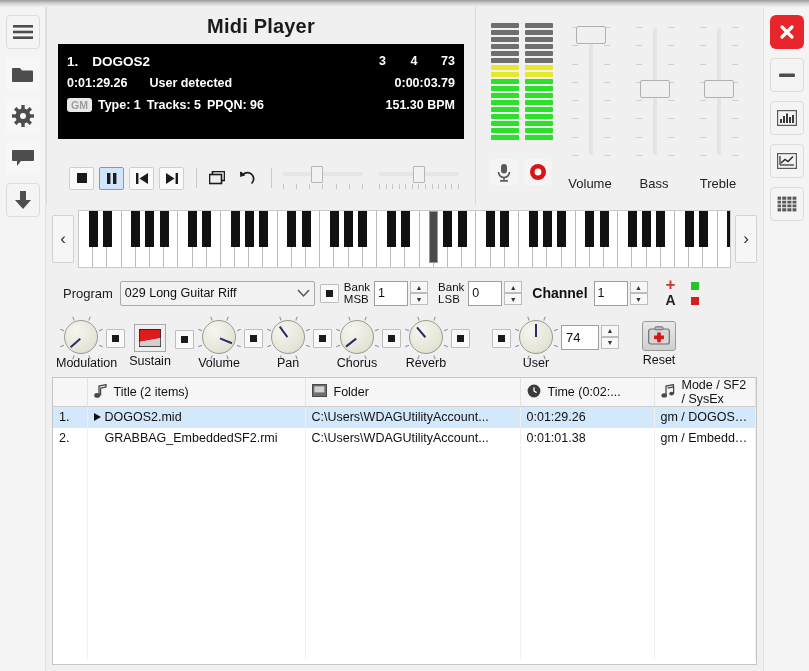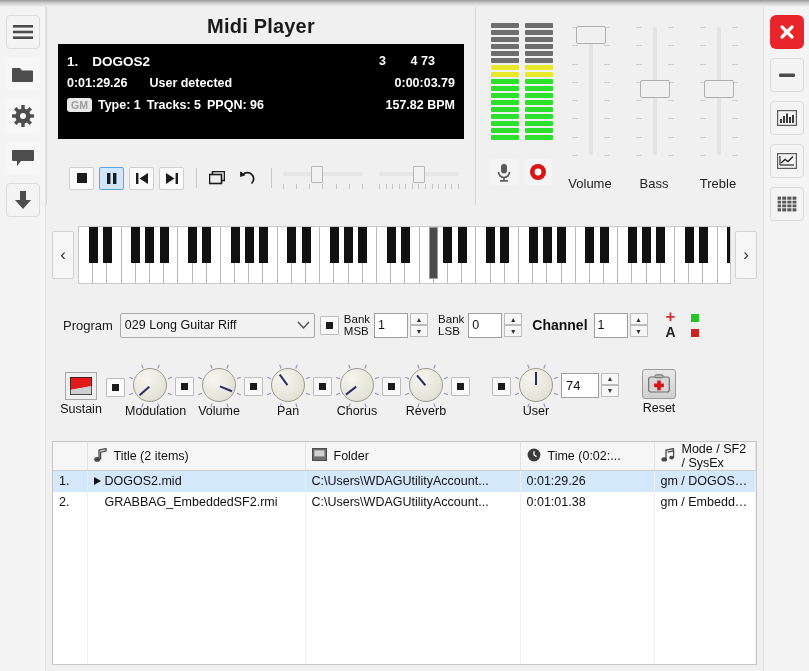--- a/index.html
+++ b/index.html
@@ -40,21 +40,21 @@
     width:34px; height:34px; border-radius:4px;
     display:flex; align-items:center; justify-content:center;
     background:#f7f7f7; cursor:pointer;
   }
   .sidebtn.framed { border:1px solid #dcdcdc; background:#f4f4f4; }
   .sidebtn.close { background:#e8252a; border-radius:6px; }
   .sidebtn svg { display:block; }
 
   .center {
     flex:1; display:flex; flex-direction:column;
-    background:#f0f0f0; position:relative;gap:16px;
+    background:#f0f0f0; position:relative;
   }
 
   
   .topsec { display:flex; height:198px; }
   .playerpane {
     width:430px; position:relative;
     border-left:1px solid #d9d9d9; border-right:1px solid #d9d9d9;
     background:#f0f0f0;
   }
   .apptitle {
@@ -66,21 +66,21 @@
     padding:6px 9px 0 9px; color:#fff;
     font-size:12.5px; font-weight:bold;
     position:relative;
   }
   .lcdrow { display:flex; align-items:center; height:22px; }
   .lcd .lft { flex:1; display:flex; align-items:center; gap:6px; white-space:nowrap; }
   .lcd .rgt { margin-left:auto; white-space:nowrap; }
   .lcd .num { display:inline-block; }
   .lcd .n1 { width:22px; text-align:right; }
   .lcd .n2 { width:28px; text-align:right; }
-  .lcd .n3 { width:34px; }
+  .lcd .n3 { width:34px; text-align:right; }
   .badge {
     display:inline-block; background:#e9e9e9; color:#111;
     border-radius:3px; font-size:10.5px; font-weight:bold;
     padding:1px 4px; line-height:12px; min-width:22px; text-align:center;
   }
   .badge.dim { color:#9d9d9d; }
   .lcd .track { font-size:13.5px; }
   .lcd .idx { margin-right:8px; }
 
   .transport {
@@ -359,21 +359,21 @@
             </div>
             <div class="rgt">0:00:03.79</div>
           </div>
           <div class="lcdrow">
             <div class="lft">
               <span class="badge dim">GM</span>
               <span>Type: 1</span>
               <span>Tracks: 5</span>
               <span>PPQN: 96</span>
             </div>
-            <div class="rgt">157.82 BPM</div>
+            <div class="rgt">151.30 BPM</div>
           </div>
         </div>
 
         <div class="transport">
           <div class="tbtn">
             <svg width="10" height="10">
                 <rect width="10" height="10" fill="#1b1b1b"></rect>
               </svg>
           </div>
           <div class="tbtn active">
@@ -718,49 +718,49 @@
       </div>
       <div class="dots">
         <i id="ledG" style="background: rgb(37, 196, 37);"></i>
         <i id="ledR" style="background: rgb(208, 32, 32);"></i>
       </div>
     </div>
 
     <div class="knobrow" id="knobrow">
         <div class="knobgrp">
           <div class="knobcell">
-            <div class="sustainbox">
-              <svg width="22" height="18" viewBox="0 0 22 18">
-                <path d="M0 0 H22 V9 L0 13 Z" fill="#e01b1b"></path>
-                <path d="M0 13 L22 9 V18 H0 Z" fill="#cfcfcf"></path>
-                <path d="M0 0 H22 V18 H0 Z" fill="none" stroke="#1b1b1b" stroke-width="1.3"></path>
-              </svg>
-            </div>
-            <div class="knoblabel">Sustain</div>
-          </div>
-          <div class="minisq">
-            <i></i>
-          </div>
-        </div>
-        <div class="knobgrp">
-          <div class="knobcell">
             <div class="knob">
               <div class="rays">
                 <i style="transform:rotate(22.5deg)"></i>
                 <i style="transform:rotate(67.5deg)"></i>
                 <i style="transform:rotate(112.5deg)"></i>
                 <i style="transform:rotate(157.5deg)"></i>
                 <i style="transform:rotate(202.5deg)"></i>
                 <i style="transform:rotate(247.5deg)"></i>
                 <i style="transform:rotate(292.5deg)"></i>
                 <i style="transform:rotate(337.5deg)"></i>
               </div>
               <div class="ind" style="transform:rotate(-132deg)"></div>
             </div>
             <div class="knoblabel">Modulation</div>
+          </div>
+          <div class="minisq">
+            <i></i>
+          </div>
+        </div>
+        <div class="knobgrp">
+          <div class="knobcell">
+            <div class="sustainbox">
+              <svg width="22" height="18" viewBox="0 0 22 18">
+                <path d="M0 0 H22 V9 L0 13 Z" fill="#e01b1b"></path>
+                <path d="M0 13 L22 9 V18 H0 Z" fill="#cfcfcf"></path>
+                <path d="M0 0 H22 V18 H0 Z" fill="none" stroke="#1b1b1b" stroke-width="1.3"></path>
+              </svg>
+            </div>
+            <div class="knoblabel">Sustain</div>
           </div>
           <div class="minisq">
             <i></i>
           </div>
         </div>
         <div class="knobgrp">
           <div class="knobcell">
             <div class="knob">
               <div class="rays">
                 <i style="transform:rotate(22.5deg)"></i>

